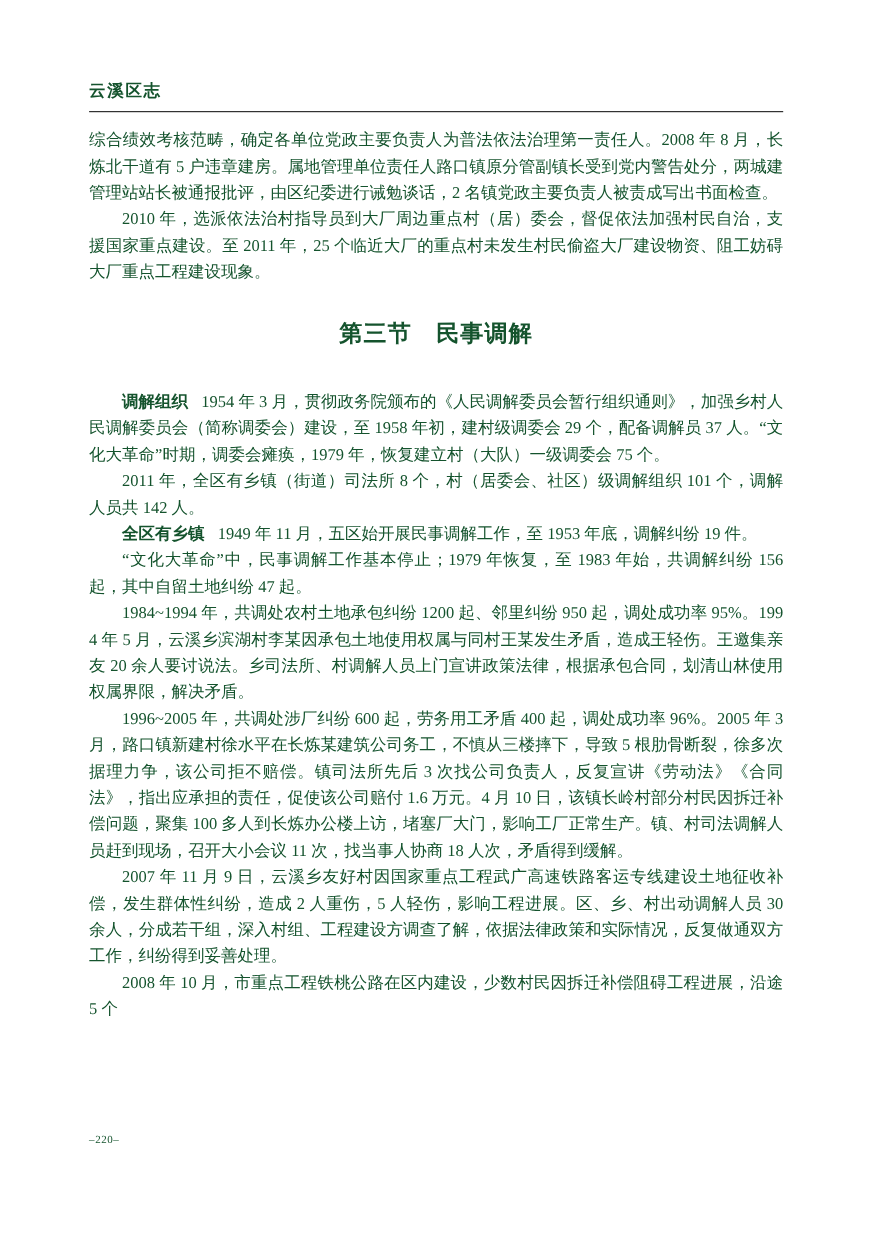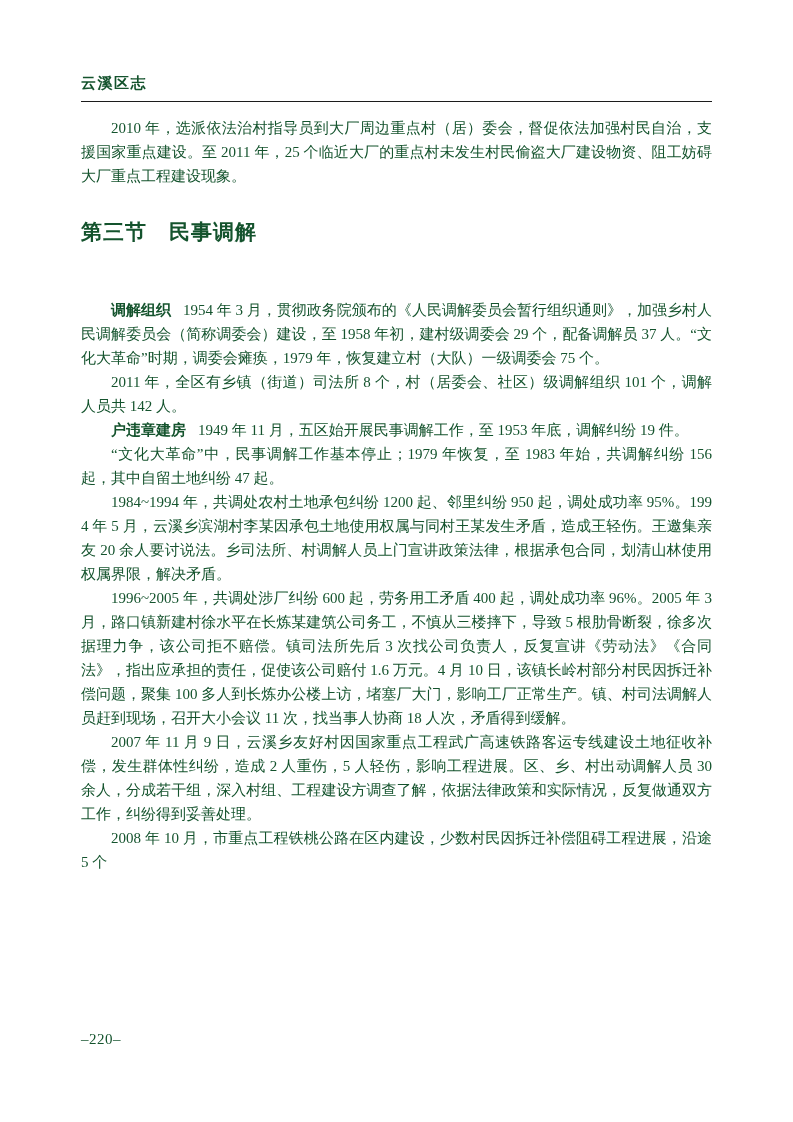--- a/index.html
+++ b/index.html
@@ -43,53 +43,55 @@
   .lead {
     font-family: Liberation Serif, serif;
     font-weight: bold;
   }
   .lead:not(:empty) { margin-right: 0.8em; }
   .section-heading {
     font-family: "Liberation Sans", "DejaVu Sans", sans-serif;
     font-weight: bold;
     font-size: 21px;
     line-height: 28px;
-    margin: 30px 0 52px 0;
+    text-align: center;
+    margin: 30px 0 36px 0;
     letter-spacing: 1px;
   }
   .page-number {
     position: absolute;
     left: 81px;
     top: 1031px;
-    font-size: 15px;
+    font-size: 10px;
     letter-spacing: 0.5px;
   }
 </style>
 </head>
 <body>
 
 <div class="page">
   <div class="content">
 
     <div class="book-title">云溪区志</div>
     <div class="header-rule"></div>
 
     <div class="body-text">
 
+      <p class="para"><span>综合绩效考核范畴，确定各单位党政主要负责人为普法依法治理第一责任人。2008 年 8 月，长炼北干道有 5 户违章建房。属地管理单位责任人路口镇原分管副镇长受到党内警告处分，两城建管理站站长被通报批评，由区纪委进行诫勉谈话，2 名镇党政主要负责人被责成写出书面检查。</span></p>
 
       <p class="para indent"><span>2010 年，选派依法治村指导员到大厂周边重点村（居）委会，督促依法加强村民自治，支援国家重点建设。至 2011 年，25 个临近大厂的重点村未发生村民偷盗大厂建设物资、阻工妨碍大厂重点工程建设现象。</span></p>
 
       <h2 class="section-heading">第三节　民事调解</h2>
 
       <p class="para indent"><b class="lead">调解组织</b><span>1954 年 3 月，贯彻政务院颁布的《人民调解委员会暂行组织通则》，加强乡村人民调解委员会（简称调委会）建设，至 1958 年初，建村级调委会 29 个，配备调解员 37 人。“文化大革命”时期，调委会瘫痪，1979 年，恢复建立村（大队）一级调委会 75 个。</span></p>
 
 
       <p class="para indent"><b class="lead"></b><span>2011 年，全区有乡镇（街道）司法所 8 个，村（居委会、社区）级调解组织 101 个，调解人员共 142 人。</span></p>
 
-      <p class="para indent"><b class="lead">户违章建房</b><span>1949 年 11 月，五区始开展民事调解工作，至 1953 年底，调解纠纷 19 件。</span></p>
+      <p class="para indent"><b class="lead">全区有乡镇</b><span>1949 年 11 月，五区始开展民事调解工作，至 1953 年底，调解纠纷 19 件。</span></p>
 
 
 
       <p class="para indent"><b class="lead"></b><span>“文化大革命”中，民事调解工作基本停止；1979 年恢复，至 1983 年始，共调解纠纷 156 起，其中自留土地纠纷 47 起。</span></p>
 
       <p class="para indent"><b class="lead"></b><span>1984~1994 年，共调处农村土地承包纠纷 1200 起、邻里纠纷 950 起，调处成功率 95%。1994 年 5 月，云溪乡滨湖村李某因承包土地使用权属与同村王某发生矛盾，造成王轻伤。王邀集亲友 20 余人要讨说法。乡司法所、村调解人员上门宣讲政策法律，根据承包合同，划清山林使用权属界限，解决矛盾。</span></p>
 
       <p class="para indent"><b class="lead"></b><span>1996~2005 年，共调处涉厂纠纷 600 起，劳务用工矛盾 400 起，调处成功率 96%。2005 年 3 月，路口镇新建村徐水平在长炼某建筑公司务工，不慎从三楼摔下，导致 5 根肋骨断裂，徐多次据理力争，该公司拒不赔偿。镇司法所先后 3 次找公司负责人，反复宣讲《劳动法》《合同法》，指出应承担的责任，促使该公司赔付 1.6 万元。4 月 10 日，该镇长岭村部分村民因拆迁补偿问题，聚集 100 多人到长炼办公楼上访，堵塞厂大门，影响工厂正常生产。镇、村司法调解人员赶到现场，召开大小会议 11 次，找当事人协商 18 人次，矛盾得到缓解。</span></p>
 
       <p class="para indent"><b class="lead"></b><span>2007 年 11 月 9 日，云溪乡友好村因国家重点工程武广高速铁路客运专线建设土地征收补偿，发生群体性纠纷，造成 2 人重伤，5 人轻伤，影响工程进展。区、乡、村出动调解人员 30 余人，分成若干组，深入村组、工程建设方调查了解，依据法律政策和实际情况，反复做通双方工作，纠纷得到妥善处理。</span></p>

